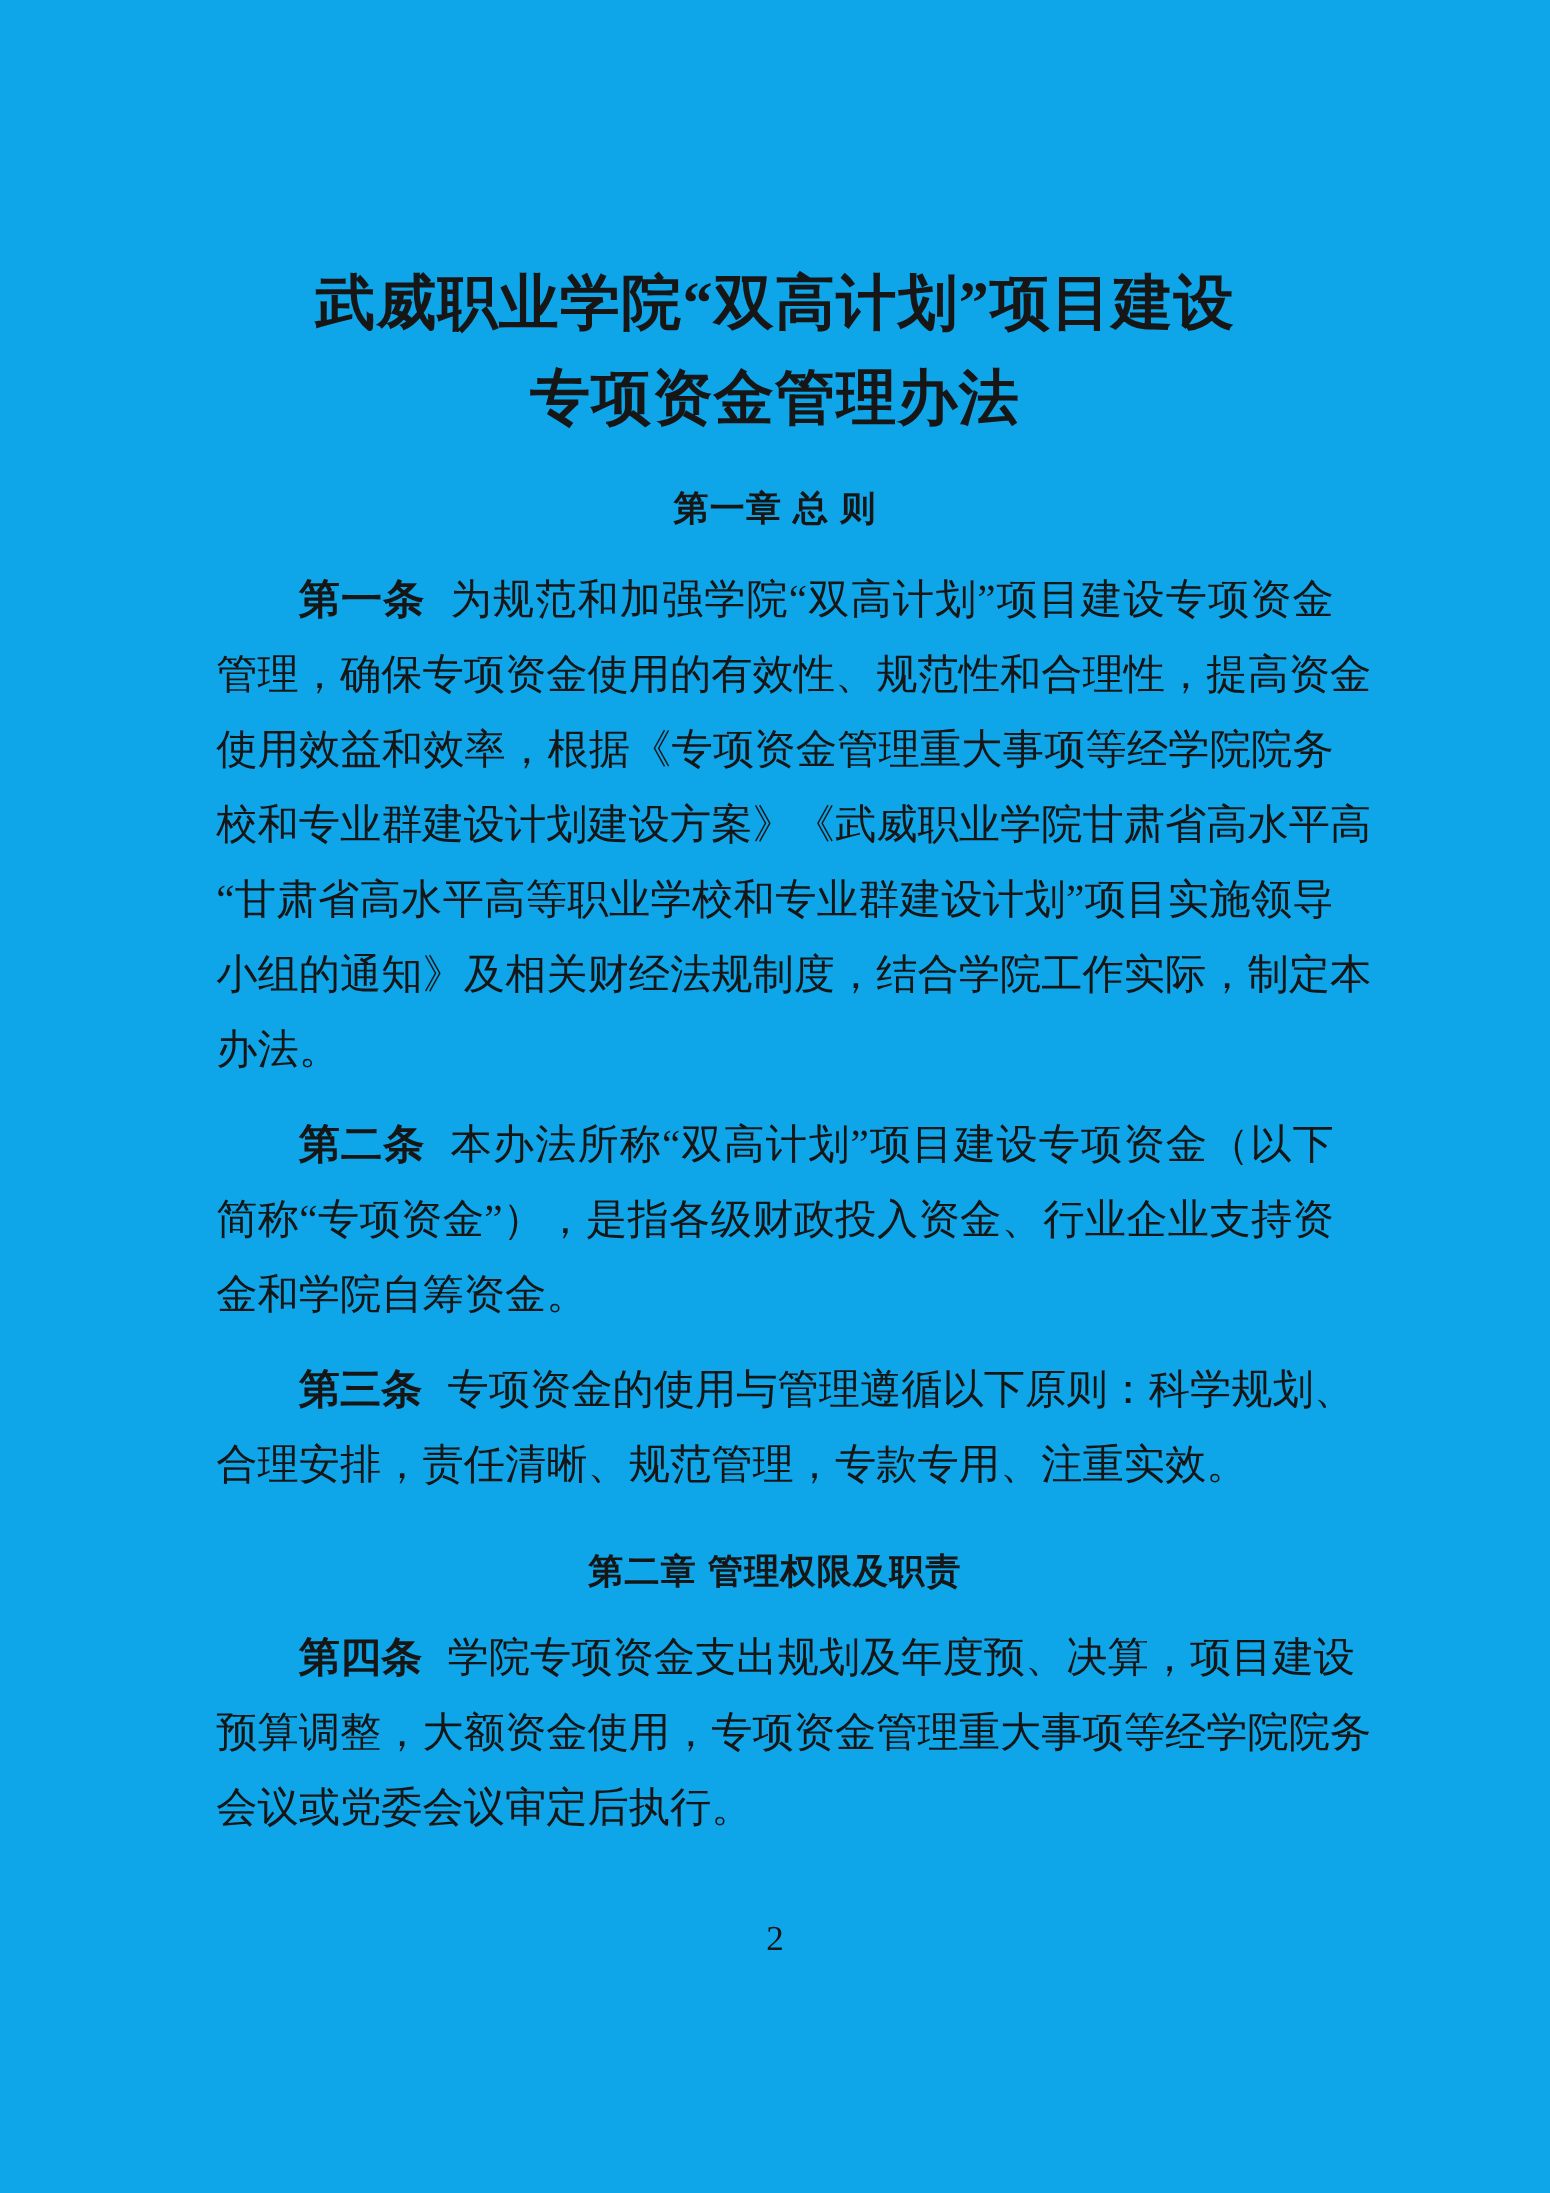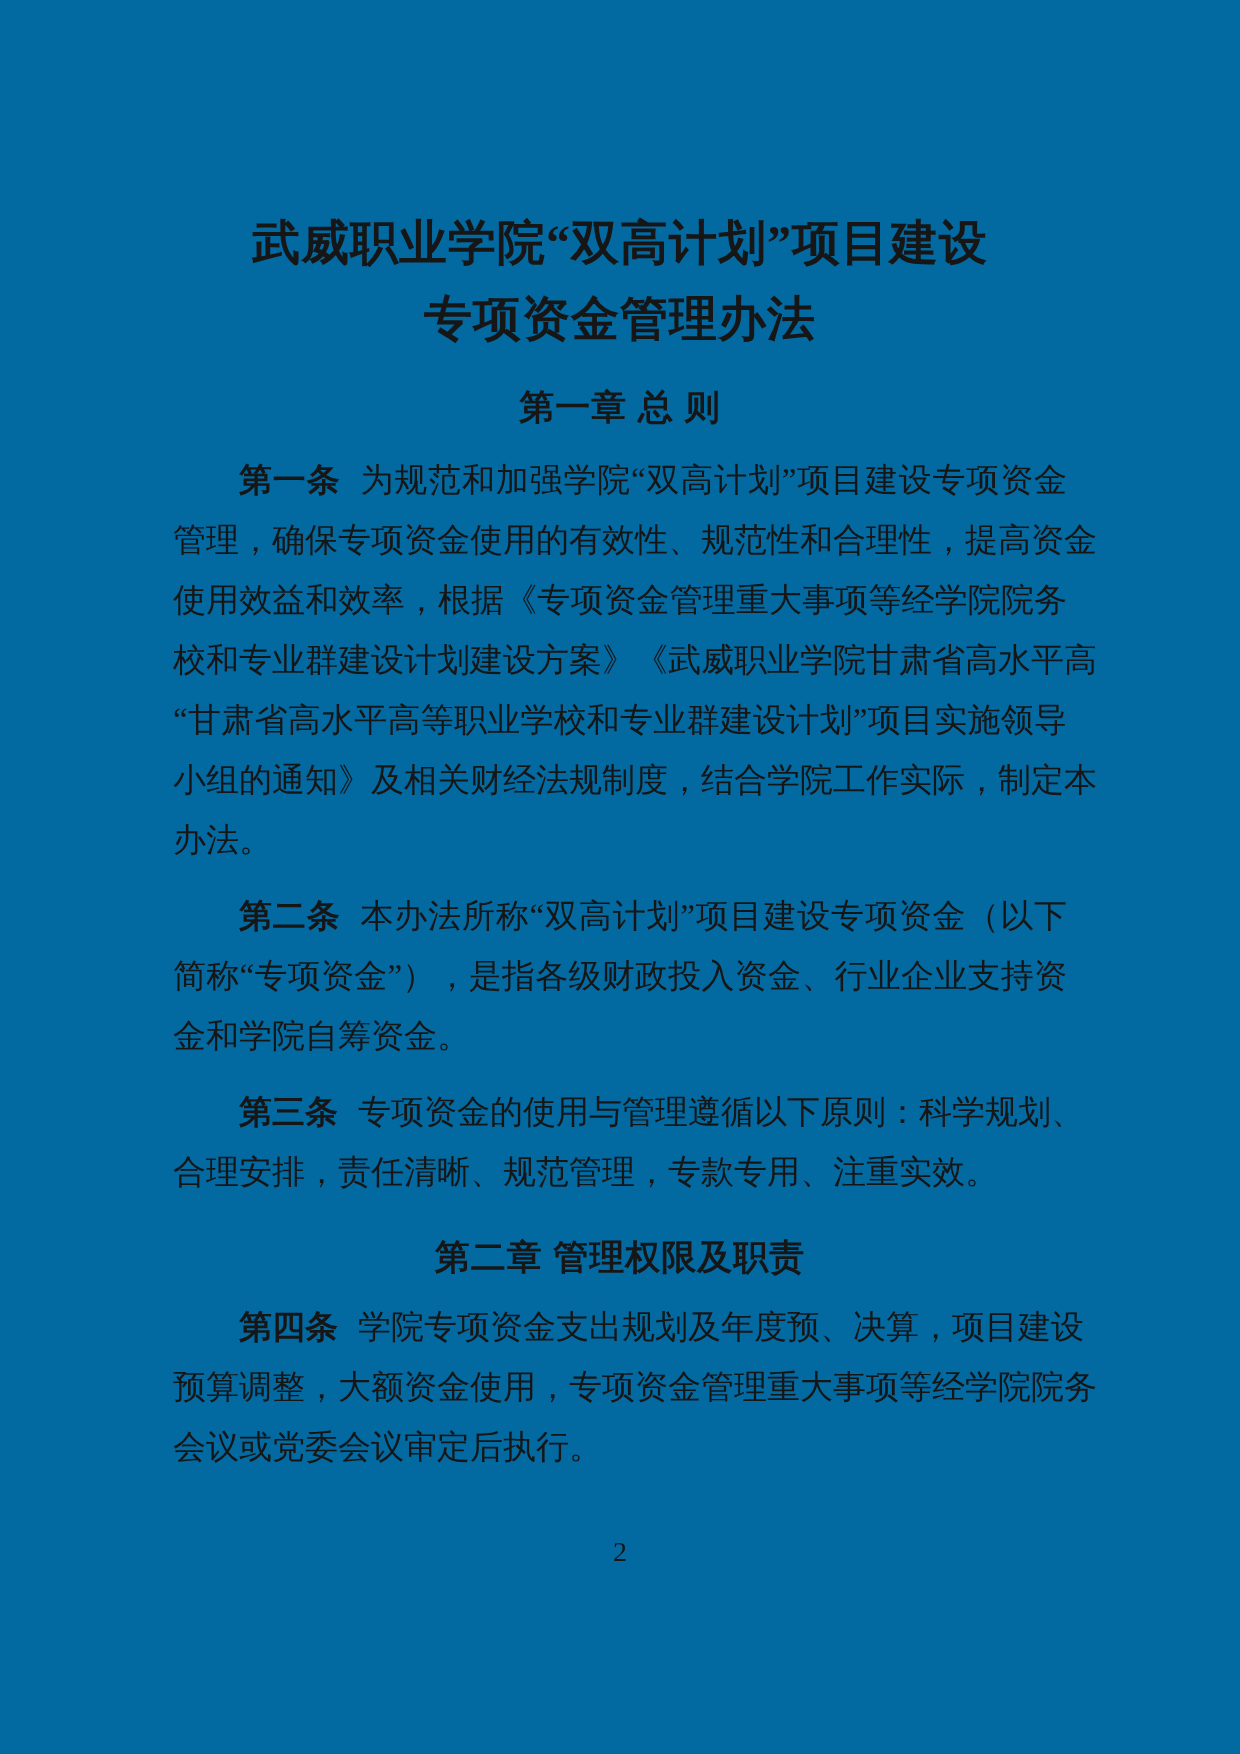--- a/index.html
+++ b/index.html
@@ -5,21 +5,21 @@
   html, body {
     margin: 0;
     padding: 0;
     background: #e8e8e8;
   }
   .page {
     position: relative;
     width: 1240px;
     height: 1754px;
     margin: 0 auto;
-    background: #0369a1;
+    background: #0ea5e9;
     color: #161616;
     font-family: "Liberation Serif", "DejaVu Serif", serif;
     overflow: hidden;
   }
   .content {
     position: absolute;
     left: 157px;
     top: 0;
     width: 926px;
   }
@@ -27,21 +27,21 @@
     margin-top: 205px;
     text-align: center;
     font-size: 48px;
     font-weight: 700;
     line-height: 76px;
     letter-spacing: 1px;
     font-family: "Liberation Serif", "DejaVu Serif", serif;
   }
   .chapter {
     text-align: center;
-    font-size: 35px;
+    font-size: 28px;
     font-weight: 700;
     line-height: 44px;
     letter-spacing: 1px;
     font-family: "Liberation Sans", "DejaVu Sans", sans-serif;
   }
   .chapter-1 { margin-top: 28px; }
   .chapter-2 { margin-top: 33px; }
   .body-block { margin-top: 21px; }
   .para { margin: 16px; }
   .para-4 { margin-top: 18px; }

